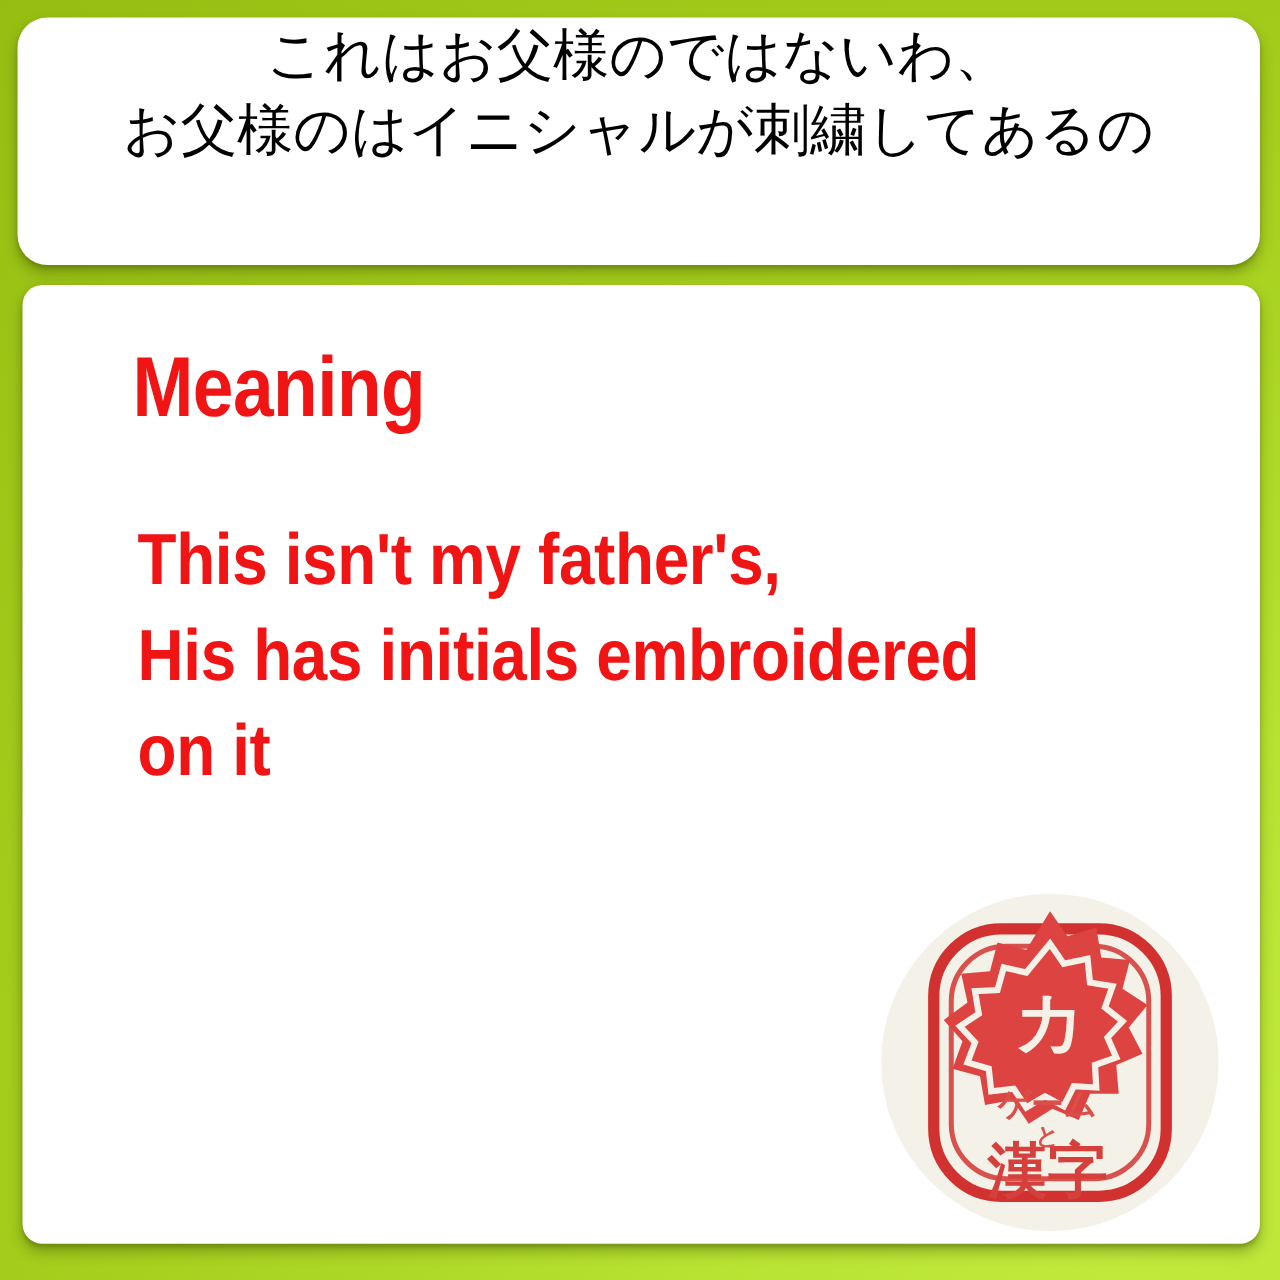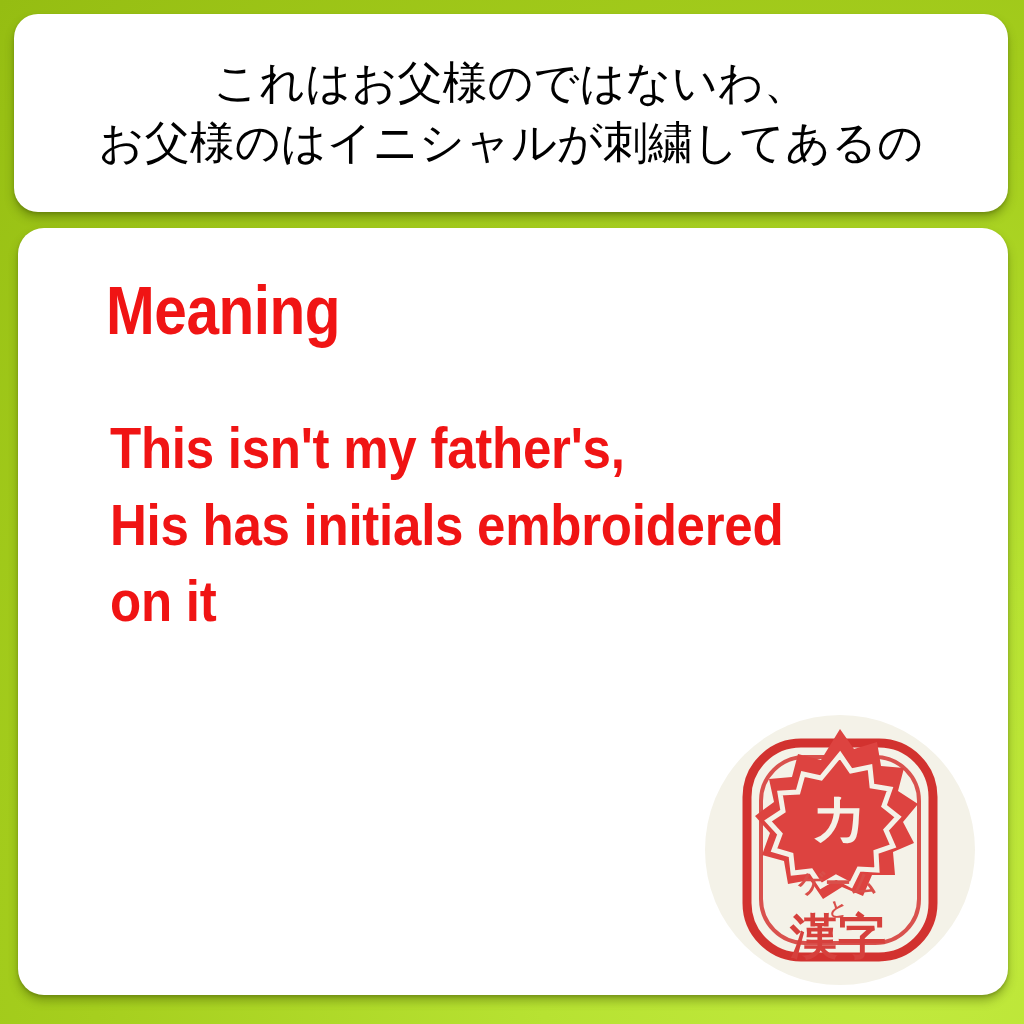--- a/index.html
+++ b/index.html
@@ -36,42 +36,42 @@
   }
 
   
   #sentence-card {
     left: 14px;
     top: 14px;
     width: 994px;
     height: 198px;
     border-radius: 24px;
     display: flex;
-    align-items: center;
+    align-items: flex-start;
     justify-content: center;
   }
   #sentence-text {
     color: #000000;
     font-family: "DejaVu Sans", "Liberation Sans", sans-serif;
     font-size: 45px;
     font-weight: 400;
     line-height: 1.34;
     text-align: center;
     letter-spacing: 0px;
     white-space: pre-line;
     padding: 0 10px;
   }
 
   
   #meaning-card {
     left: 18px;
     top: 228px;
     width: 990px;
     height: 767px;
-    border-radius: 26px;
+    border-radius: 16px;
   }
 
   #meaning-heading {
     position: absolute;
     left: 88px;
     top: 48px;
     color: #f01414;
     font-family: "Liberation Sans Narrow", "Liberation Sans", sans-serif;
     font-size: 68px;
     font-weight: 700;

